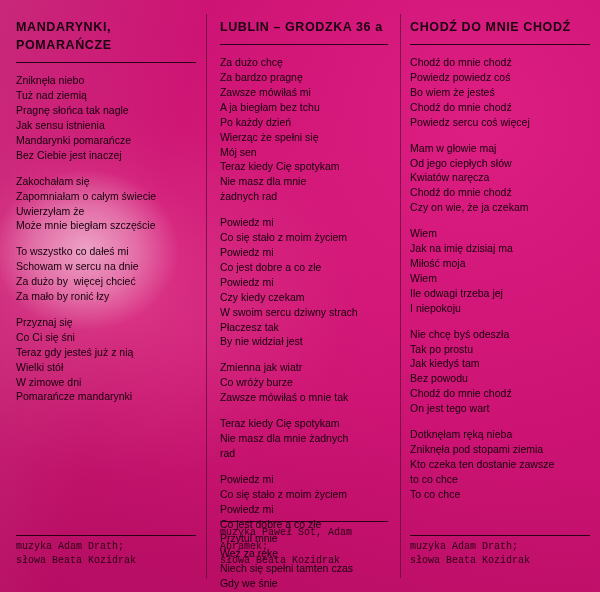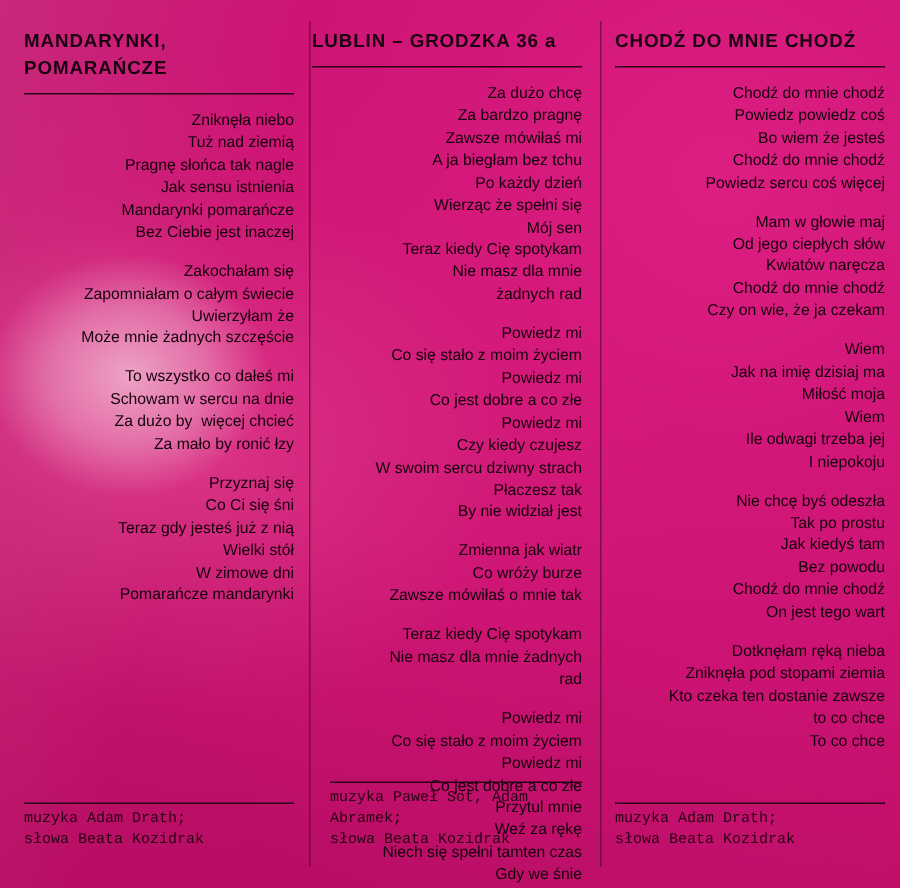--- a/index.html
+++ b/index.html
@@ -41,21 +41,21 @@
     height: 592px;
     box-sizing: border-box;
     padding: 18px 10px 10px 16px;
     z-index: 2;
   }
   .col {
     position: relative;
     box-sizing: border-box;
   }
   .col-1 { width: 196px; padding-right: 12px; }
-  .col-2 { width: 194px; padding-right: 10px; }
+  .col-2 { width: 194px; padding-left: 12px; padding-right: 10px; }
   .col-3 { width: 196px; padding-left: 12px; }
 
   .divider {
     position: absolute;
     top: 14px;
     bottom: 14px;
     width: 1px;
     background: rgba(60,0,35,0.55);
     z-index: 3;
   }
@@ -76,21 +76,20 @@
     margin: 0 0 10px 0;
   }
 
   .lyrics {
     font-size: 10.5px;
     line-height: 1.42;
     color: #15000c;
   }
   .stanza {
     margin: 0 0 11px 0;
-    text-align: right;
   }
   .stanza .line {
     white-space: pre-wrap;
   }
 
   .credits-wrap {
     position: absolute;
     bottom: 14px;
     left: 0;
     right: 0;
@@ -130,21 +129,21 @@
           <div class="line">Tuż nad ziemią</div>
           <div class="line">Pragnę słońca tak nagle</div>
           <div class="line">Jak sensu istnienia</div>
           <div class="line">Mandarynki pomarańcze</div>
           <div class="line">Bez Ciebie jest inaczej</div>
         </div>
         <div class="stanza">
           <div class="line">Zakochałam się</div>
           <div class="line">Zapomniałam o całym świecie</div>
           <div class="line">Uwierzyłam że</div>
-          <div class="line">Może mnie żadnych szczęście</div>
+          <div class="line">Może mnie biegłam szczęście</div>
         </div>
         <div class="stanza">
           <div class="line">To wszystko co dałeś mi</div>
           <div class="line">Schowam w sercu na dnie</div>
           <div class="line">Za dużo by  więcej chcieć</div>
           <div class="line">Za mało by ronić łzy</div>
         </div>
         <div class="stanza">
           <div class="line">Przyznaj się</div>
           <div class="line">Co Ci się śni</div>
@@ -176,21 +175,21 @@
           <div class="line">Teraz kiedy Cię spotykam</div>
           <div class="line">Nie masz dla mnie</div>
           <div class="line">żadnych rad</div>
         </div>
         <div class="stanza">
           <div class="line">Powiedz mi</div>
           <div class="line">Co się stało z moim życiem</div>
           <div class="line">Powiedz mi</div>
           <div class="line">Co jest dobre a co złe</div>
           <div class="line">Powiedz mi</div>
-          <div class="line">Czy kiedy czujesz</div>
+          <div class="line">Czy kiedy czekam</div>
           <div class="line">W swoim sercu dziwny strach</div>
           <div class="line">Płaczesz tak</div>
           <div class="line">By nie widział jest</div>
         </div>
         <div class="stanza">
           <div class="line">Zmienna jak wiatr</div>
           <div class="line">Co wróży burze</div>
           <div class="line">Zawsze mówiłaś o mnie tak</div>
         </div>
         <div class="stanza">

